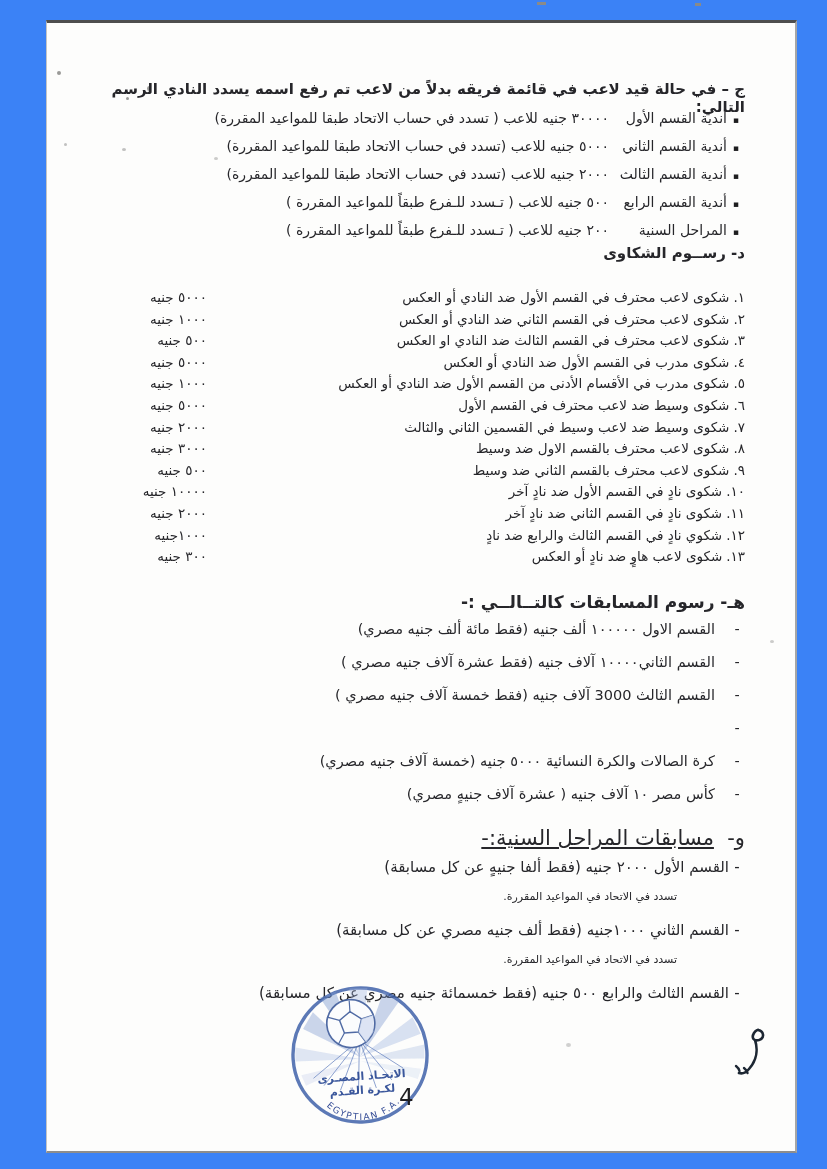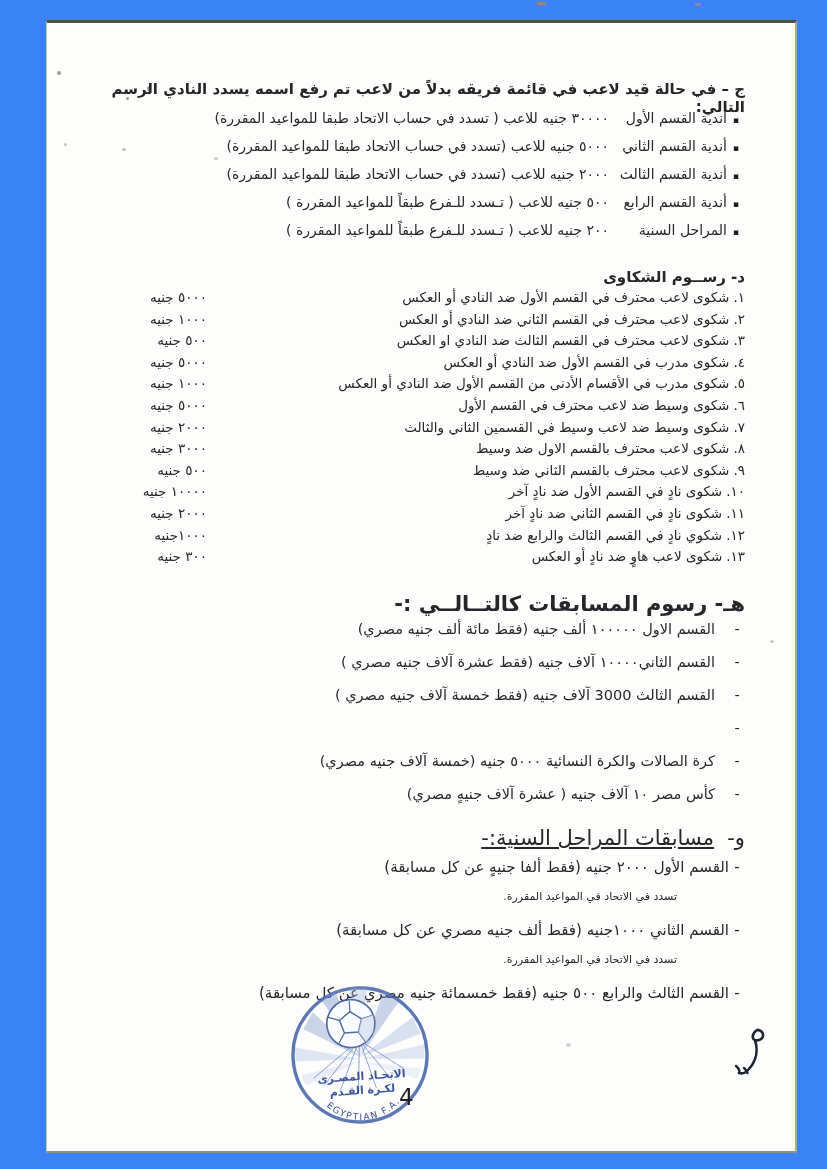--- a/index.html
+++ b/index.html
@@ -26,28 +26,28 @@
 
   
   .j-head{top:80px;width:660px;font-size:15px;font-weight:bold;text-align:right;letter-spacing:0;}
   .j-rows{top:110px;width:660px;}
   .j-row{display:flex;direction:rtl;align-items:flex-start;height:28px;font-size:14px;}
   .j-bullet{width:18px;font-size:9px;line-height:20px;text-align:center;color:#1d1d1f;}
   .j-cat{width:118px;flex:none;}
   .j-fee{flex:1;}
 
   
-  .d-head{top:268px;width:652px;font-size:15px;font-weight:bold;text-align:right;}
+  .d-head{top:244px;width:652px;font-size:15px;font-weight:bold;text-align:right;}
   .d-rows{top:289px;width:652px;}
   .d-row{position:relative;direction:rtl;height:21.6px;font-size:13.5px;text-align:right;}
   .d-num{display:inline-block;margin-left:4px;}
   .d-val{position:absolute;left:2px;top:0;width:112px;direction:ltr;text-align:right;font-size:13.5px;}
 
   
-  .h-head{top:592px;width:515px;font-size:21px;font-weight:bold;text-align:right;}
+  .h-head{top:592px;width:515px;font-size:17px;font-weight:bold;text-align:right;}
   .h-rows{top:621px;width:515px;}
   .h-row{display:flex;direction:rtl;height:33px;font-size:14.5px;align-items:flex-start;}
   .dash{width:16px;flex:none;text-align:center;}
   .h-text{flex:1;padding-right:14px;}
 
   
   .w-head{top:826px;width:520px;font-size:21px;font-weight:normal;text-align:right;}
   .w-head .u{text-decoration:underline;}
   .w-rows{top:858px;width:520px;}
   .w-row{display:flex;direction:rtl;height:31.5px;font-size:15px;align-items:flex-start;}

